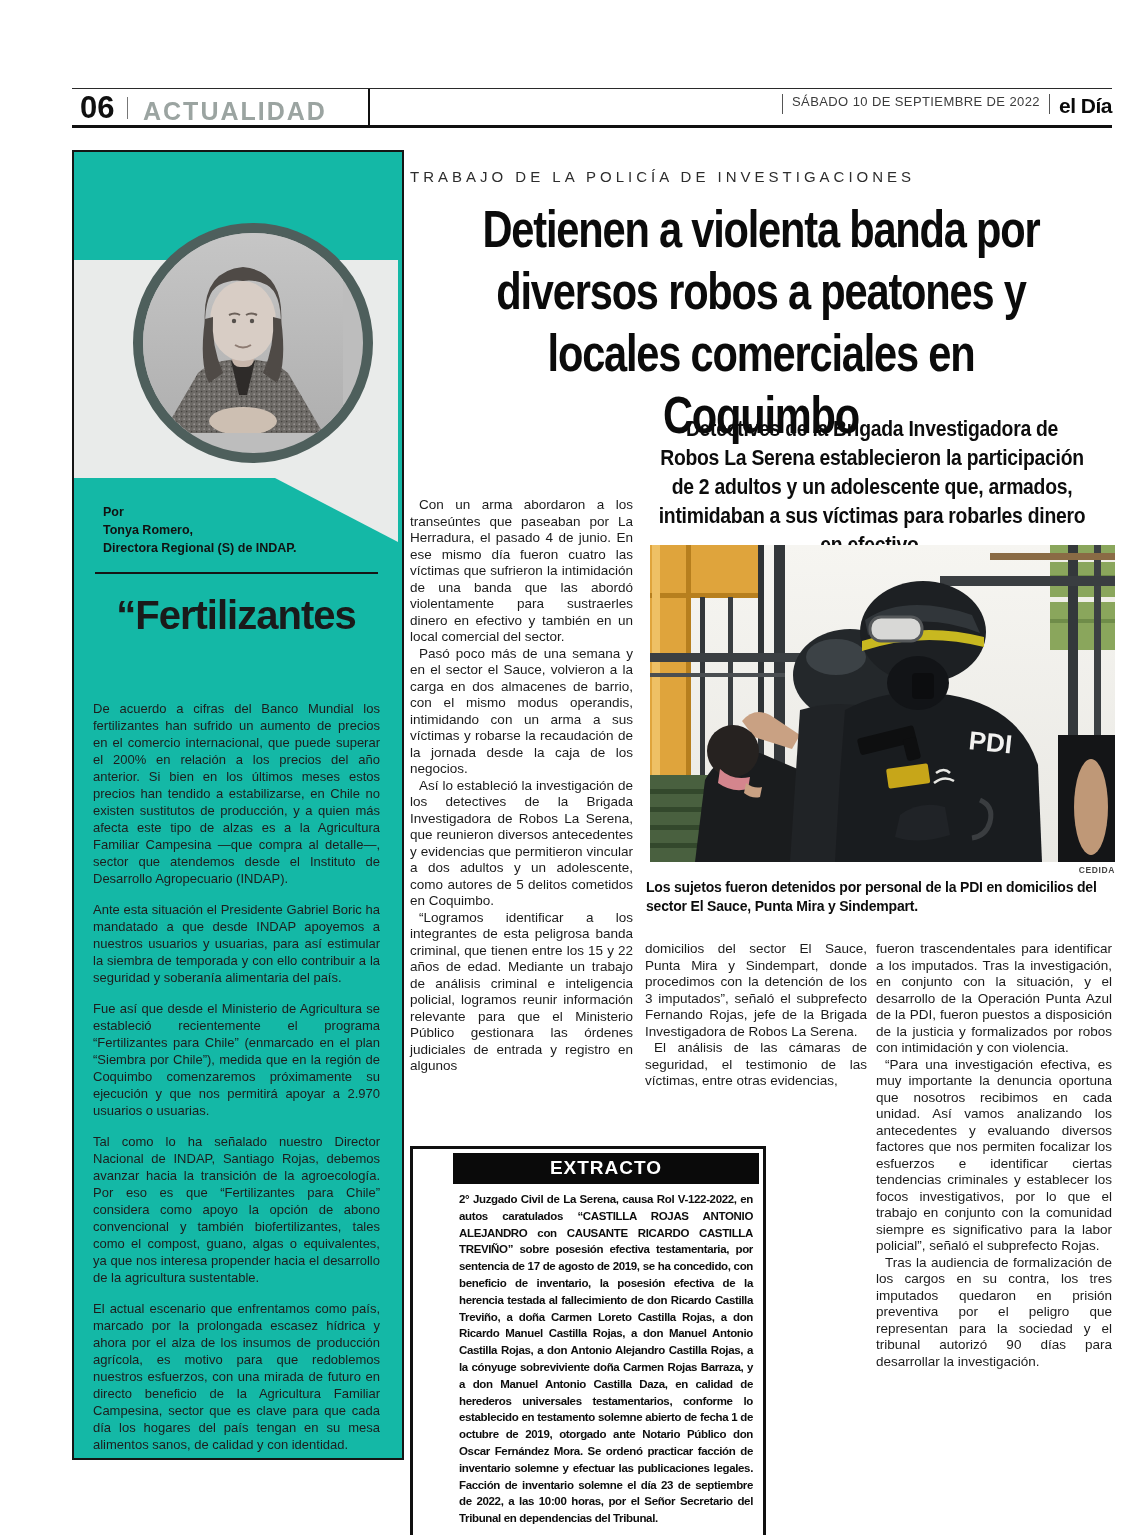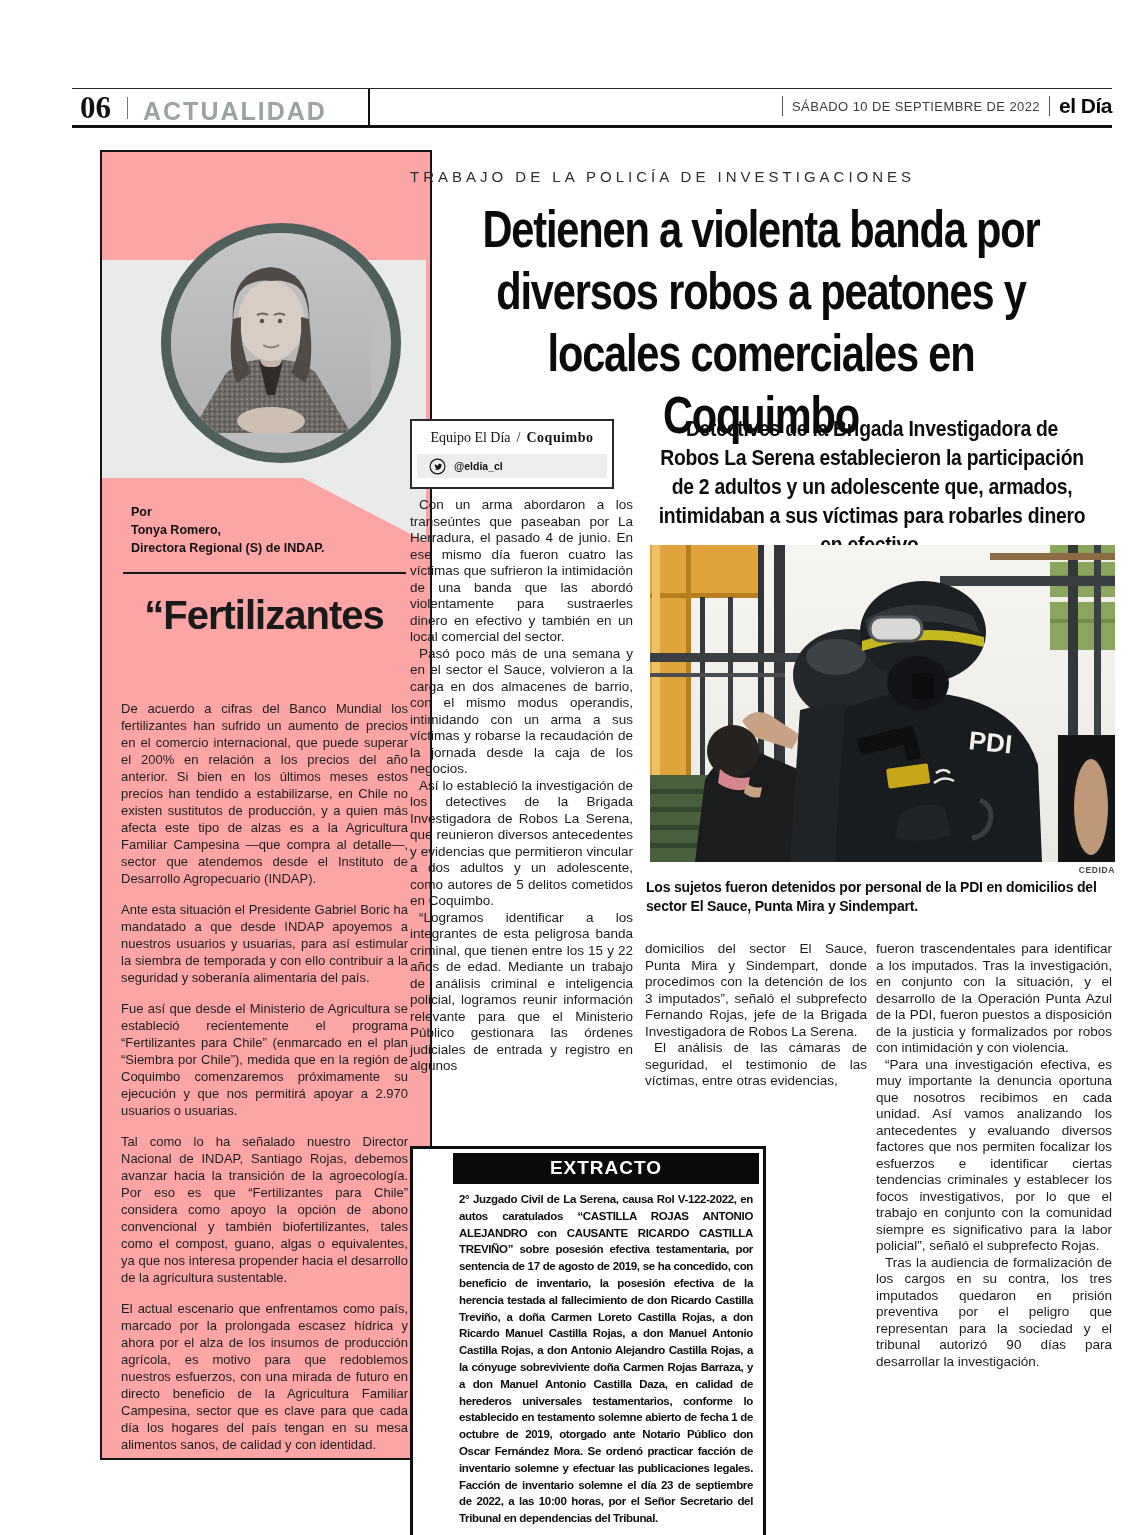--- a/index.html
+++ b/index.html
@@ -3,34 +3,34 @@
 <meta charset="utf-8">
 <style>
   html,body{margin:0;padding:0;background:#fff;}
   #page{position:relative;width:1142px;height:1535px;background:#fff;overflow:hidden;
         font-family:"Liberation Sans",sans-serif;color:#141414;}
 
   
   .hdr-topline{position:absolute;left:72px;top:88px;width:1040px;height:1px;background:#2a2a2a;}
   .hdr-botline{position:absolute;left:72px;top:125px;width:1040px;height:3px;background:#101010;}
   .hdr-vline{position:absolute;left:368px;top:89px;width:2px;height:36px;background:#101010;}
-  .page-number{position:absolute;left:80px;top:90px;font-family:Liberation Serif, serif;
+  .page-number{position:absolute;left:80px;top:90px;font-family:Liberation Sans, sans-serif;
                font-size:31px;font-weight:700;color:#101010;}
   .pn-divider{position:absolute;left:127px;top:97px;width:1px;height:22px;background:#777;}
   .section-title{position:absolute;left:143px;top:97px;font-size:25px;font-weight:800;
                  letter-spacing:2px;color:#9ba4a1;}
-  .hdr-right{position:absolute;top:94px;left:700px;width:412px;display:flex;align-items:center;
+  .hdr-right{position:absolute;top:94px;left:700px;width:412px;display:flex;
              justify-content:flex-end;gap:9px;}
   .hdr-right .tick{width:1px;height:20px;background:#555;}
   .hdr-date{font-size:13px;color:#3b3b3b;letter-spacing:.4px;white-space:nowrap;}
   .hdr-brand{font-size:21px;font-weight:800;letter-spacing:-.5px;color:#0a0a0a;white-space:nowrap;}
 
   
   .opinion{position:absolute;left:72px;top:150px;width:328px;height:1306px;
-           border:2px solid #151515;background:#fca5a5;margin-left:28px;}
+           border:2px solid #151515;background:#14b8a6;}
   .bubble{position:absolute;left:0;top:108px;width:324px;height:218px;background:#e9ebea;}
   .bubble-tail{position:absolute;left:201px;top:326px;width:123px;height:64px;background:#e9ebea;
                clip-path:polygon(0 0,100% 0,100% 100%);}
   .portrait{position:absolute;left:59px;top:71px;width:220px;height:220px;border-radius:50%;
             border:10px solid #4e5f5c;overflow:hidden;background:#bdbdbd;}
   .op-byline{position:absolute;left:29px;top:351px;font-size:12.5px;font-weight:700;
              line-height:18px;color:#111;}
   .op-rule{position:absolute;left:21px;top:420px;width:283px;height:2px;background:#151515;}
   .op-headline{position:absolute;left:0;top:440px;width:324px;text-align:center;font-size:40px;
                font-weight:800;line-height:46px;letter-spacing:-1px;color:#1a1a1a;}
@@ -150,34 +150,20 @@
       </div>
   </div>
 
   <div class="kicker">TRABAJO DE LA POLICÍA DE INVESTIGACIONES</div>
   <div class="headline">
       <p>Detienen a violenta banda por</p>
       <p>diversos robos a peatones y</p>
       <p>locales comerciales en Coquimbo</p>
     </div>
 
-  <div class="byline-box">
-    <div class="byline-top">
-      <span>Equipo El Día</span>
-      <span>/</span>
-      <span class="byline-loc">Coquimbo</span>
-    </div>
-    <div class="byline-strip">
-      <svg class="tw-icon" viewBox="0 0 24 24">
-        <circle cx="12" cy="12" r="10.5" fill="none" stroke="#111" stroke-width="1.6"></circle>
-        <path fill="#111" d="M18.4 9.1c-.4.2-.8.3-1.2.4.4-.3.8-.7 1-1.2-.4.2-.9.4-1.4.5a2.2 2.2 0 0 0-3.8 2 6.2 6.2 0 0 1-4.5-2.3 2.2 2.2 0 0 0 .7 3c-.4 0-.7-.1-1-.3 0 1 .7 2 1.8 2.2-.3.1-.7.1-1 .1.3.9 1.1 1.5 2.1 1.5a4.4 4.4 0 0 1-3.3 1 6.3 6.3 0 0 0 3.4 1c4.1 0 6.3-3.4 6.3-6.3v-.3c.4-.3.8-.7 1-1.2z"></path>
-      </svg>
-      <span class="handle">@eldia_cl</span>
-    </div>
-  </div>
 
   <div class="lede">Detectives de la Brigada Investigadora de Robos La Serena establecieron la participación de 2 adultos y un adolescente que, armados, intimidaban a sus víctimas para robarles dinero en efectivo.</div>
 
   <div class="photo">
     <svg viewBox="0 0 465 317" width="465" height="317">
       <defs>
         <linearGradient id="sky" x1="0" y1="0" x2="0" y2="1">
           <stop offset="0" stop-color="#f6f5f1"></stop>
             <stop offset="1" stop-color="#e9e8e3"></stop>
         </linearGradient>

